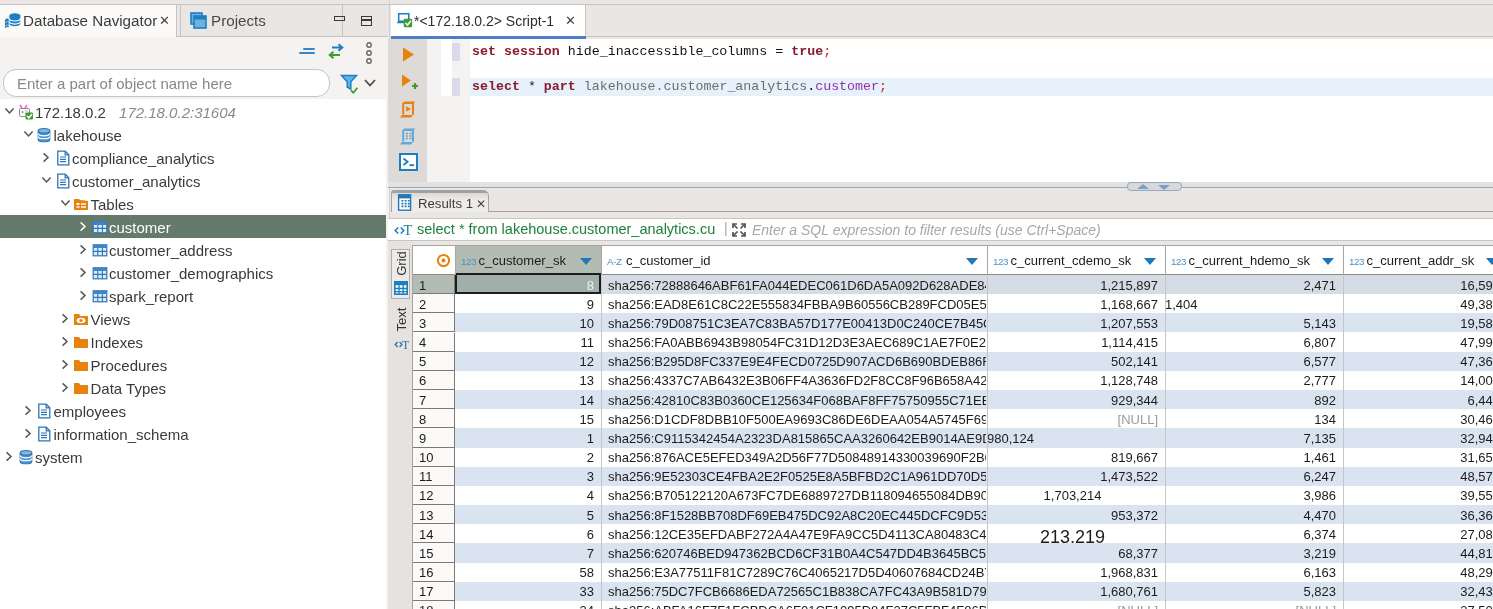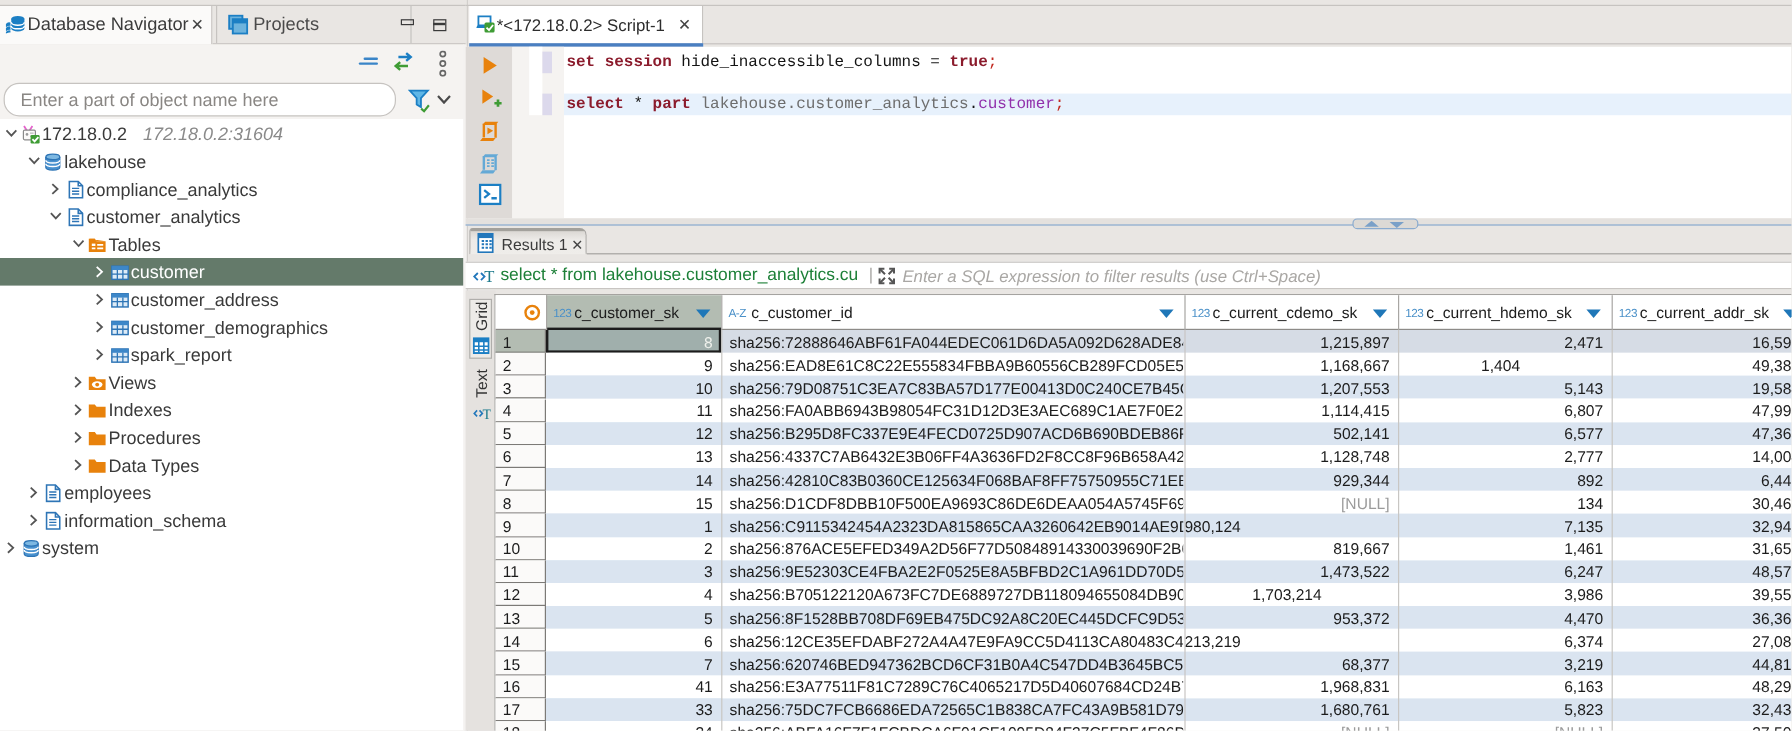--- a/index.html
+++ b/index.html
@@ -370,21 +370,21 @@
       <div class="abs" style="left:574px;top:31.5px;width:171px;text-align:right;font-size:13px;color:#1c1c1c;">1,215,897</div>
       <div class="abs" style="left:752px;top:31.5px;width:171px;text-align:right;font-size:13px;color:#1c1c1c;">2,471</div>
       <div class="abs" style="left:930px;top:31.5px;width:157px;text-align:right;font-size:13px;color:#1c1c1c;">16,597</div>
       <div class="abs" style="left:42px;top:48.17px;width:1038px;height:19.17px;background:#ffffff;"></div>
       <div class="abs" style="left:42px;top:48.17px;width:146px;height:19.17px;background:#fff;"></div>
       <div class="abs" style="left:0;top:48.17px;width:42px;height:19.17px;background:#fbfaf9;border-bottom:1px solid #7c7a77;border-right:1px solid #7c7a77;"></div>
       <div class="abs" style="left:6px;top:50.67px;font-size:13px;color:#1c1c1c;">2</div>
       <div class="abs" style="left:42px;top:50.67px;width:139px;text-align:right;font-size:13px;color:#1c1c1c;">9</div>
       <div class="abs row-label" style="left:195px;top:50.67px;width:378px;overflow:hidden;font-size:13px;color:#1c1c1c;">sha256:EAD8E61C8C22E555834FBBA9B60556CB289FCD05E51653C7D2A94C2E7D18B6F0</div>
       <div class="abs" style="left:574px;top:50.67px;width:171px;text-align:right;font-size:13px;color:#1c1c1c;">1,168,667</div>
-      <div class="abs" style="left:752px;top:50.67px;width:171px;text-align:center;font-size:13px;color:#1c1c1c;">1,404</div>
+      <div class="abs" style="left:752px;top:50.67px;width:171px;text-align:left;font-size:13px;color:#1c1c1c;">1,404</div>
       <div class="abs" style="left:930px;top:50.67px;width:157px;text-align:right;font-size:13px;color:#1c1c1c;">49,389</div>
       <div class="abs" style="left:42px;top:67.34px;width:1038px;height:19.17px;background:#dae4f0;"></div>
       <div class="abs" style="left:42px;top:67.34px;width:146px;height:19.17px;background:#dae4f0;"></div>
       <div class="abs" style="left:0;top:67.34px;width:42px;height:19.17px;background:#fbfaf9;border-bottom:1px solid #7c7a77;border-right:1px solid #7c7a77;"></div>
       <div class="abs" style="left:6px;top:69.84px;font-size:13px;color:#1c1c1c;">3</div>
       <div class="abs" style="left:42px;top:69.84px;width:139px;text-align:right;font-size:13px;color:#1c1c1c;">10</div>
       <div class="abs row-label" style="left:195px;top:69.84px;width:378px;overflow:hidden;font-size:13px;color:#1c1c1c;">sha256:79D08751C3EA7C83BA57D177E00413D0C240CE7B45CD093C1FA94C2E7D18B6F0</div>
       <div class="abs" style="left:574px;top:69.84px;width:171px;text-align:right;font-size:13px;color:#1c1c1c;">1,207,553</div>
       <div class="abs" style="left:752px;top:69.84px;width:171px;text-align:right;font-size:13px;color:#1c1c1c;">5,143</div>
       <div class="abs" style="left:930px;top:69.84px;width:157px;text-align:right;font-size:13px;color:#1c1c1c;">19,584</div>
@@ -477,37 +477,37 @@
       <div class="abs row-label" style="left:195px;top:261.54px;width:378px;overflow:hidden;font-size:13px;color:#1c1c1c;">sha256:8F1528BB708DF69EB475DC92A8C20EC445DCFC9D53ECF34B2A94C2E7D18B6F0</div>
       <div class="abs" style="left:574px;top:261.54px;width:171px;text-align:right;font-size:13px;color:#1c1c1c;">953,372</div>
       <div class="abs" style="left:752px;top:261.54px;width:171px;text-align:right;font-size:13px;color:#1c1c1c;">4,470</div>
       <div class="abs" style="left:930px;top:261.54px;width:157px;text-align:right;font-size:13px;color:#1c1c1c;">36,365</div>
       <div class="abs" style="left:42px;top:278.21000000000004px;width:1038px;height:19.17px;background:#ffffff;"></div>
       <div class="abs" style="left:42px;top:278.21000000000004px;width:146px;height:19.17px;background:#fff;"></div>
       <div class="abs" style="left:0;top:278.21000000000004px;width:42px;height:19.17px;background:#fbfaf9;border-bottom:1px solid #7c7a77;border-right:1px solid #7c7a77;"></div>
       <div class="abs" style="left:6px;top:280.71000000000004px;font-size:13px;color:#1c1c1c;">14</div>
       <div class="abs" style="left:42px;top:280.71000000000004px;width:139px;text-align:right;font-size:13px;color:#1c1c1c;">6</div>
       <div class="abs row-label" style="left:195px;top:280.71000000000004px;width:378px;overflow:hidden;font-size:13px;color:#1c1c1c;">sha256:12CE35EFDABF272A4A47E9FA9CC5D4113CA80483C41D17C84A94C2E7D18B6F0</div>
-      <div class="abs" style="left:574px;top:280.71000000000004px;width:171px;text-align:left;font-size:13px;color:#1c1c1c;">213,219</div>
+      <div class="abs" style="left:574px;top:280.71000000000004px;width:171px;text-align:center;font-size:18px;color:#1c1c1c;">213,219</div>
       <div class="abs" style="left:752px;top:280.71000000000004px;width:171px;text-align:right;font-size:13px;color:#1c1c1c;">6,374</div>
       <div class="abs" style="left:930px;top:280.71000000000004px;width:157px;text-align:right;font-size:13px;color:#1c1c1c;">27,085</div>
       <div class="abs" style="left:42px;top:297.38px;width:1038px;height:19.17px;background:#dae4f0;"></div>
       <div class="abs" style="left:42px;top:297.38px;width:146px;height:19.17px;background:#dae4f0;"></div>
       <div class="abs" style="left:0;top:297.38px;width:42px;height:19.17px;background:#fbfaf9;border-bottom:1px solid #7c7a77;border-right:1px solid #7c7a77;"></div>
       <div class="abs" style="left:6px;top:299.88px;font-size:13px;color:#1c1c1c;">15</div>
       <div class="abs" style="left:42px;top:299.88px;width:139px;text-align:right;font-size:13px;color:#1c1c1c;">7</div>
       <div class="abs row-label" style="left:195px;top:299.88px;width:378px;overflow:hidden;font-size:13px;color:#1c1c1c;">sha256:620746BED947362BCD6CF31B0A4C547DD4B3645BC5F0B104CA94C2E7D18B6F0</div>
       <div class="abs" style="left:574px;top:299.88px;width:171px;text-align:right;font-size:13px;color:#1c1c1c;">68,377</div>
       <div class="abs" style="left:752px;top:299.88px;width:171px;text-align:right;font-size:13px;color:#1c1c1c;">3,219</div>
       <div class="abs" style="left:930px;top:299.88px;width:157px;text-align:right;font-size:13px;color:#1c1c1c;">44,815</div>
       <div class="abs" style="left:42px;top:316.55px;width:1038px;height:19.17px;background:#ffffff;"></div>
       <div class="abs" style="left:42px;top:316.55px;width:146px;height:19.17px;background:#fff;"></div>
       <div class="abs" style="left:0;top:316.55px;width:42px;height:19.17px;background:#fbfaf9;border-bottom:1px solid #7c7a77;border-right:1px solid #7c7a77;"></div>
       <div class="abs" style="left:6px;top:319.05px;font-size:13px;color:#1c1c1c;">16</div>
-      <div class="abs" style="left:42px;top:319.05px;width:139px;text-align:right;font-size:13px;color:#1c1c1c;">41</div>
+      <div class="abs" style="left:42px;top:319.05px;width:139px;text-align:right;font-size:13px;color:#1c1c1c;">58</div>
       <div class="abs row-label" style="left:195px;top:319.05px;width:378px;overflow:hidden;font-size:13px;color:#1c1c1c;">sha256:E3A77511F81C7289C76C4065217D5D40607684CD24B755E9F2A94C2E7D18B6F0</div>
       <div class="abs" style="left:574px;top:319.05px;width:171px;text-align:right;font-size:13px;color:#1c1c1c;">1,968,831</div>
       <div class="abs" style="left:752px;top:319.05px;width:171px;text-align:right;font-size:13px;color:#1c1c1c;">6,163</div>
       <div class="abs" style="left:930px;top:319.05px;width:157px;text-align:right;font-size:13px;color:#1c1c1c;">48,292</div>
       <div class="abs" style="left:42px;top:335.72px;width:1038px;height:19.17px;background:#dae4f0;"></div>
       <div class="abs" style="left:42px;top:335.72px;width:146px;height:19.17px;background:#dae4f0;"></div>
       <div class="abs" style="left:0;top:335.72px;width:42px;height:19.17px;background:#fbfaf9;border-bottom:1px solid #7c7a77;border-right:1px solid #7c7a77;"></div>
       <div class="abs" style="left:6px;top:338.22px;font-size:13px;color:#1c1c1c;">17</div>
       <div class="abs" style="left:42px;top:338.22px;width:139px;text-align:right;font-size:13px;color:#1c1c1c;">33</div>
       <div class="abs row-label" style="left:195px;top:338.22px;width:378px;overflow:hidden;font-size:13px;color:#1c1c1c;">sha256:75DC7FCB6686EDA72565C1B838CA7FC43A9B581D79414537BA94C2E7D18B6F0</div>

